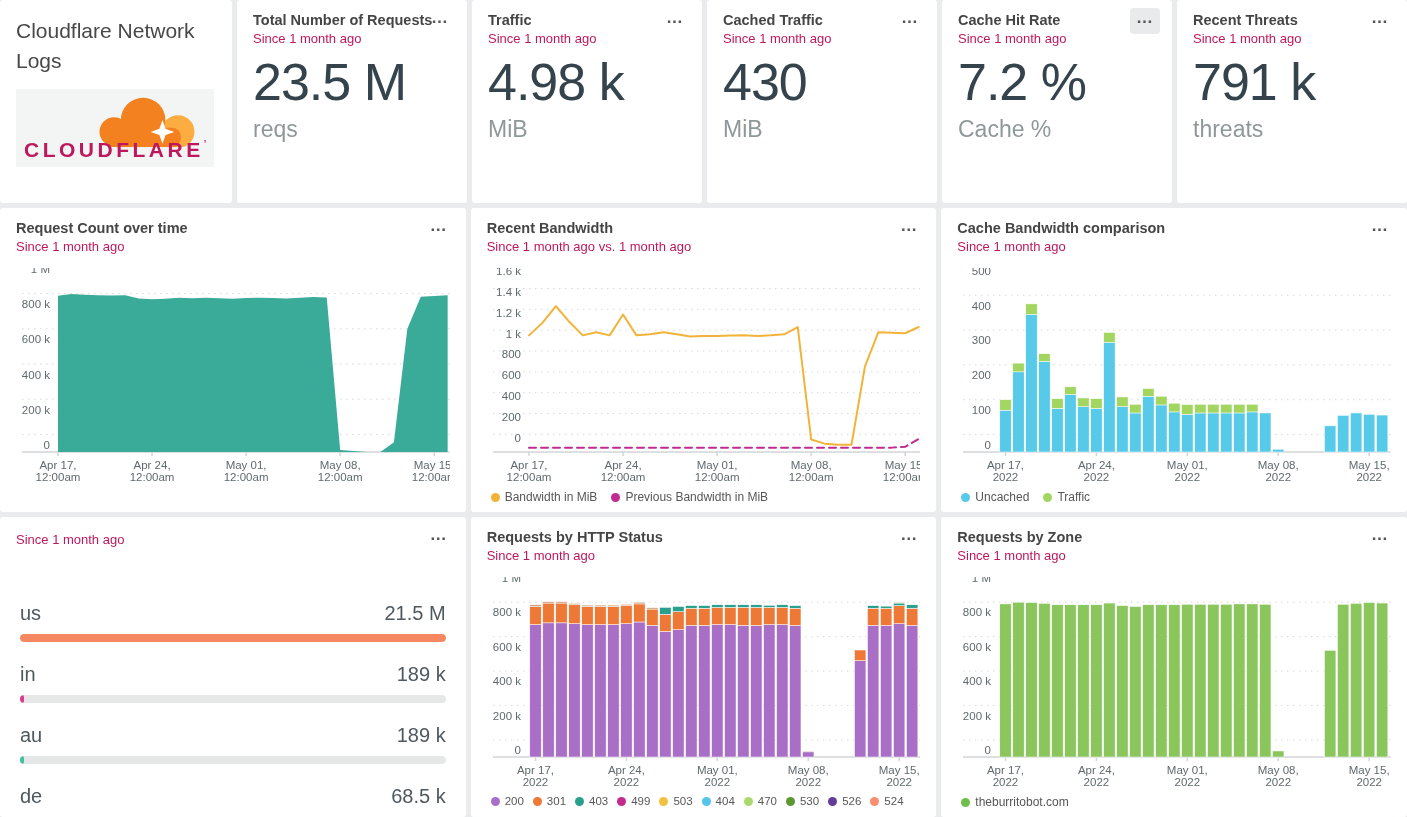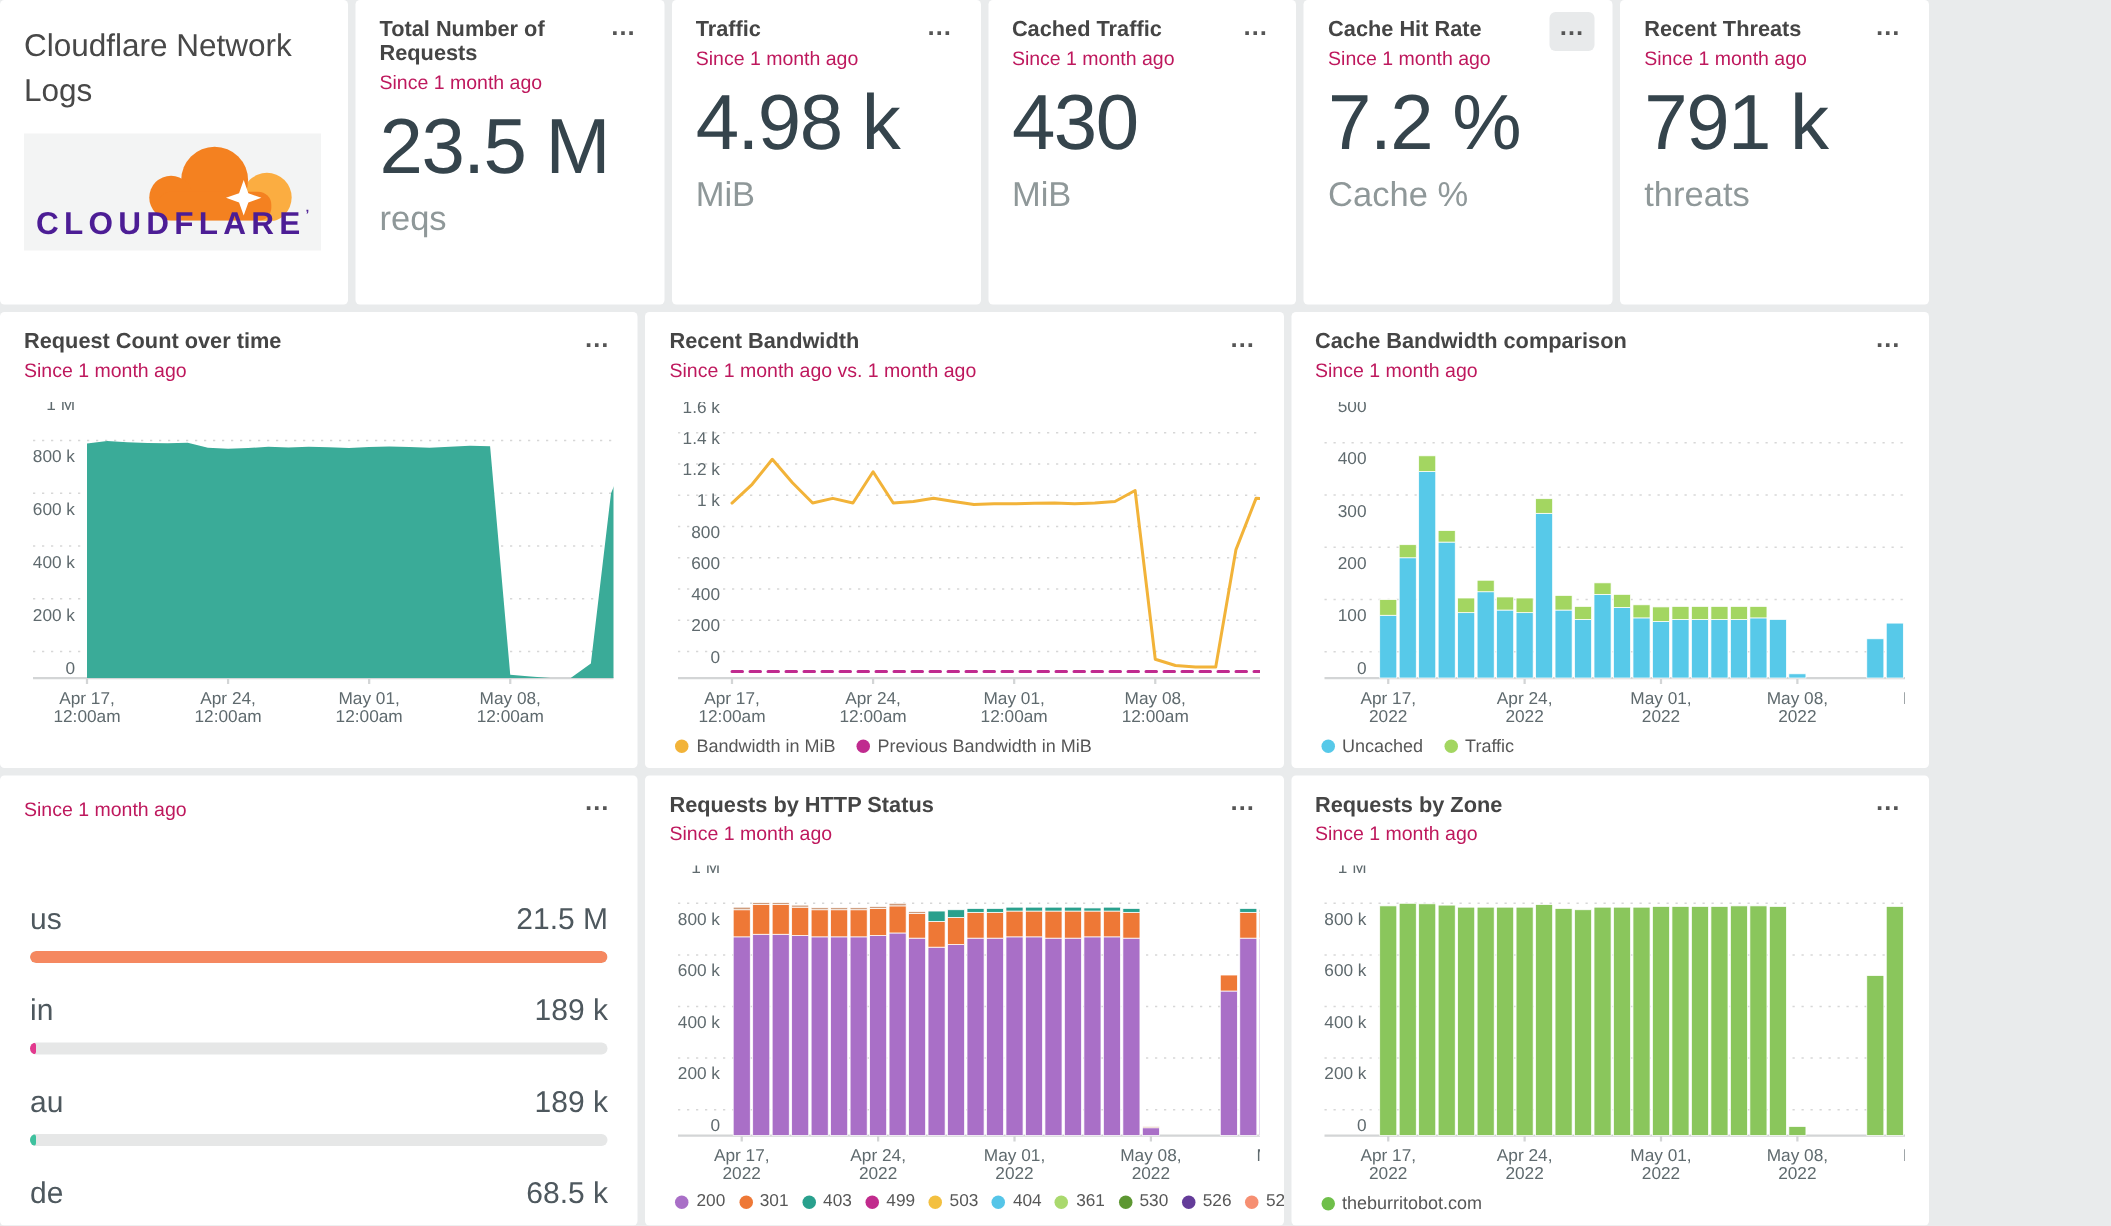--- a/index.html
+++ b/index.html
@@ -1,36 +1,36 @@
 <!DOCTYPE html>
 <html><head>
 <meta charset="utf-8">
 <style>
   * { box-sizing: border-box; margin: 0; padding: 0; }
   html,body { width:1407px; height:817px; overflow:hidden; }
   body { background:#e9ebec; font-family:"Liberation Sans", sans-serif; color:#444; }
-  .dash { display:flex; flex-direction:column; gap:5px; width:1286px; height:817px; }
+  .dash { display:flex; flex-direction:column; gap:5px; width:1407px; height:817px; }
   .row { display:grid; gap:5px; }
   .row.top { grid-template-columns:232px repeat(5,1fr); height:203px; }
   .row.mid { grid-template-columns:repeat(3,1fr); height:304px; }
   .row.bot { grid-template-columns:repeat(3,1fr); height:300px; }
   .panel { background:#fff; border-radius:3px; padding:12px 16px; position:relative; overflow:hidden; }
   .ptitle { font-size:14.5px; font-weight:700; color:#454545; }
   .psub { font-size:13px; color:#be185d; margin-top:3px; }
   .menu { position:absolute; top:8px; right:12px; background:none; border:none; font-size:17px; font-weight:700;
           color:#555; letter-spacing:1px; cursor:pointer; line-height:14px; padding:3px 6px 9px 6px; }
   .menu.hl { background:#e8eaeb; border-radius:4px; }
   
   .statval { font-size:52px; color:#35444c; margin-top:6px; letter-spacing:-1px; }
   .statunit { font-size:23px; color:#8f9899; margin-top:4px; }
   
   .brand h1 { font-size:21px; font-weight:400; color:#484848; line-height:1.45; margin-top:4px; }
   .logo { width:198px; height:78px; background:#f3f4f4; position:relative; margin-top:12px; }
   .logo svg { position:absolute; top:2px; right:4px; }
-  .logo-text { position:absolute; bottom:5px; left:8px; font-size:21px; font-weight:700; letter-spacing:3.5px; color:#4c1d95; white-space:nowrap; }
+  .logo-text { position:absolute; bottom:5px; left:8px; font-size:21px; font-weight:700; letter-spacing:3.5px; color:#be185d; white-space:nowrap; }
   .logo-text .tm { font-size:9px; vertical-align:top; letter-spacing:0; }
   
   .phead { min-height:44px; margin-bottom:4px; }
   svg.chart { display:block; width:100%; }
   .row.mid svg.chart { height:216px; }
   .row.bot svg.chart { height:212px; }
   svg.chart .tick { font-size:11.5px; fill:#5f6a6e; font-family:"Liberation Sans", sans-serif; }
   svg.chart .grid { stroke:#d7d7d7; stroke-width:1; stroke-dasharray:1.5 4.5; }
   svg.chart .axis { stroke:#d3d5d6; stroke-width:1.5; }
   .legend { display:flex; gap:14px; align-items:center; padding-left:4px; margin-top:6px; font-size:12px; color:#575757; flex-wrap:nowrap; }
@@ -476,21 +476,21 @@
           <span class="li">
             <span class="dot" style="background: rgb(243, 192, 64);"></span>
             <span>503</span>
           </span>
           <span class="li">
             <span class="dot" style="background: rgb(85, 197, 232);"></span>
             <span>404</span>
           </span>
           <span class="li">
             <span class="dot" style="background: rgb(170, 217, 110);"></span>
-            <span>361</span>
+            <span>470</span>
           </span>
           <span class="li">
             <span class="dot" style="background: rgb(93, 151, 50);"></span>
             <span>530</span>
           </span>
           <span class="li">
             <span class="dot" style="background: rgb(100, 60, 153);"></span>
             <span>526</span>
           </span>
           <span class="li">

